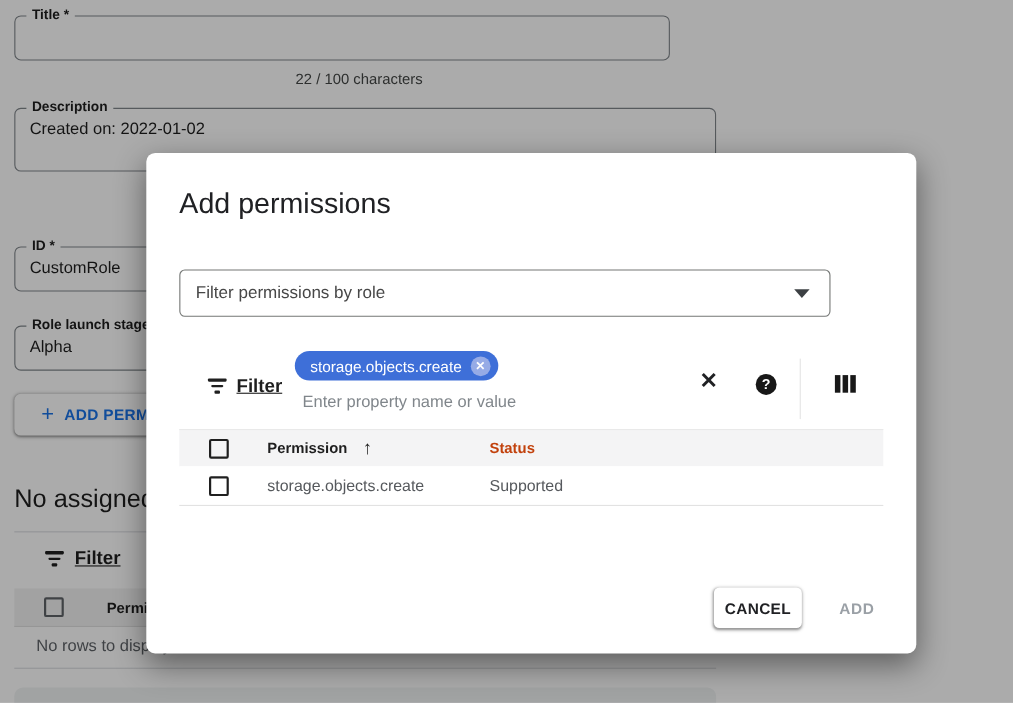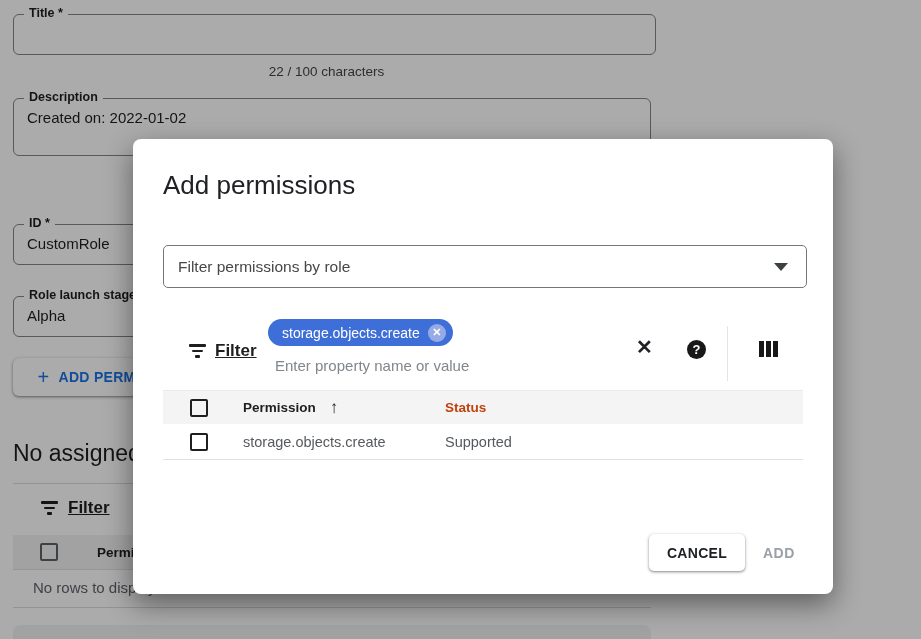--- a/index.html
+++ b/index.html
@@ -37,21 +37,21 @@
   .funnel i:nth-child(2){width:11px;}
   .funnel i:nth-child(3){width:5px;}
 
   
   .overlay{position:absolute;inset:0;background:rgba(0,0,0,.33);z-index:5;}
 
   
   .modal{position:absolute;left:133px;top:139px;width:700px;height:455px;background:#fff;border-radius:8px;
     box-shadow:0 10px 28px rgba(0,0,0,.45);z-index:10;}
   .modal-title{position:absolute;left:30px;top:31px;font-size:26px;font-weight:400;color:#202124;}
-  .role-filter{position:absolute;left:30px;top:106px;width:644px;height:43px;border:1px solid #747775;border-radius:5px;
+  .role-filter{position:absolute;left:30px;top:106px;width:592px;height:43px;border:1px solid #747775;border-radius:5px;
     box-sizing:border-box;display:flex;align-items:center;padding:0 18px 0 14px;cursor:pointer;}
   .role-filter-text{font-size:15.5px;color:#474747;}
   .chevron{margin-left:auto;width:0;height:0;border-left:7px solid transparent;border-right:7px solid transparent;border-top:8px solid #3c4043;}
 
   .toolbar{position:absolute;left:30px;top:179px;width:640px;height:70px;}
   .toolbar-filter{position:absolute;left:25px;top:23px;display:flex;align-items:center;gap:9px;}
   .chip{position:absolute;left:105px;top:1px;height:27px;border-radius:14px;background:var(--chip-blue,#3e6fd8);
     color:#fff;display:inline-flex;align-items:center;gap:8px;padding:0 7px 0 14px;font-size:14px;white-space:nowrap;}
   .chip-remove{width:18px;height:18px;border-radius:50%;background:#96abe6;color:#fff;font-size:11px;font-weight:700;
     display:flex;align-items:center;justify-content:center;cursor:pointer;flex:none;}
@@ -66,34 +66,34 @@
   .dlg-table{position:absolute;left:30px;top:251px;width:640px;}
   .dlg-thead{position:relative;height:34px;background:#f4f4f5;border-top:1px solid #e9e9e9;display:flex;align-items:center;box-sizing:border-box;}
   .dlg-row{position:relative;height:36px;background:#fff;border-bottom:1px solid #e2e2e2;display:flex;align-items:center;box-sizing:border-box;}
   .dlg-thead .checkbox,.dlg-row .checkbox{margin-left:27px;}
   .col-permission{margin-left:35px;font-size:13.5px;font-weight:700;color:#1f1f1f;white-space:nowrap;}
   .sort-arrow{margin-left:14px;font-size:17px;font-weight:700;color:#1f1f1f;}
   .col-status{position:absolute;left:282px;font-size:13.5px;font-weight:700;color:#c2410c;}
   .cell-permission{margin-left:35px;font-size:14.5px;color:#56595d;white-space:nowrap;}
   .cell-status{position:absolute;left:282px;font-size:14.5px;color:#56595d;}
 
-  .cancel-btn{position:absolute;left:516px;top:395px;width:96px;height:37px;background:#fff;border-radius:5px;
+  .cancel-btn{position:absolute;left:516px;top:395px;width:80px;height:37px;background:#fff;border-radius:5px;
     box-shadow:0 1px 2px rgba(0,0,0,.3),0 1px 3px 1px rgba(0,0,0,.15);
     display:flex;align-items:center;justify-content:center;font-size:14px;font-weight:600;color:#202124;letter-spacing:.3px;cursor:pointer;}
   .add-btn{position:absolute;left:630px;top:395px;height:37px;display:flex;align-items:center;
     font-size:14px;font-weight:600;color:#9aa0a6;letter-spacing:.5px;}
 </style>
 </head>
 <body>
 
 <div class="stage">
 
   <div class="bg">
 
-    <div class="field" style="left:13px;top:14px;width:643px;height:41px;">
+    <div class="field" style="left:13px;top:14px;width:596px;height:41px;">
       <span class="field-label">Title *</span>
     </div>
     <div class="char-counter">22 / 100 characters</div>
 
     <div class="field" style="left:13px;top:98px;width:638px;height:58px;">
       <span class="field-label">Description</span>
       <div class="field-value">Created on: 2022-01-02</div>
     </div>
 
     <div class="field" style="left:13px;top:224px;width:638px;height:41px;">

